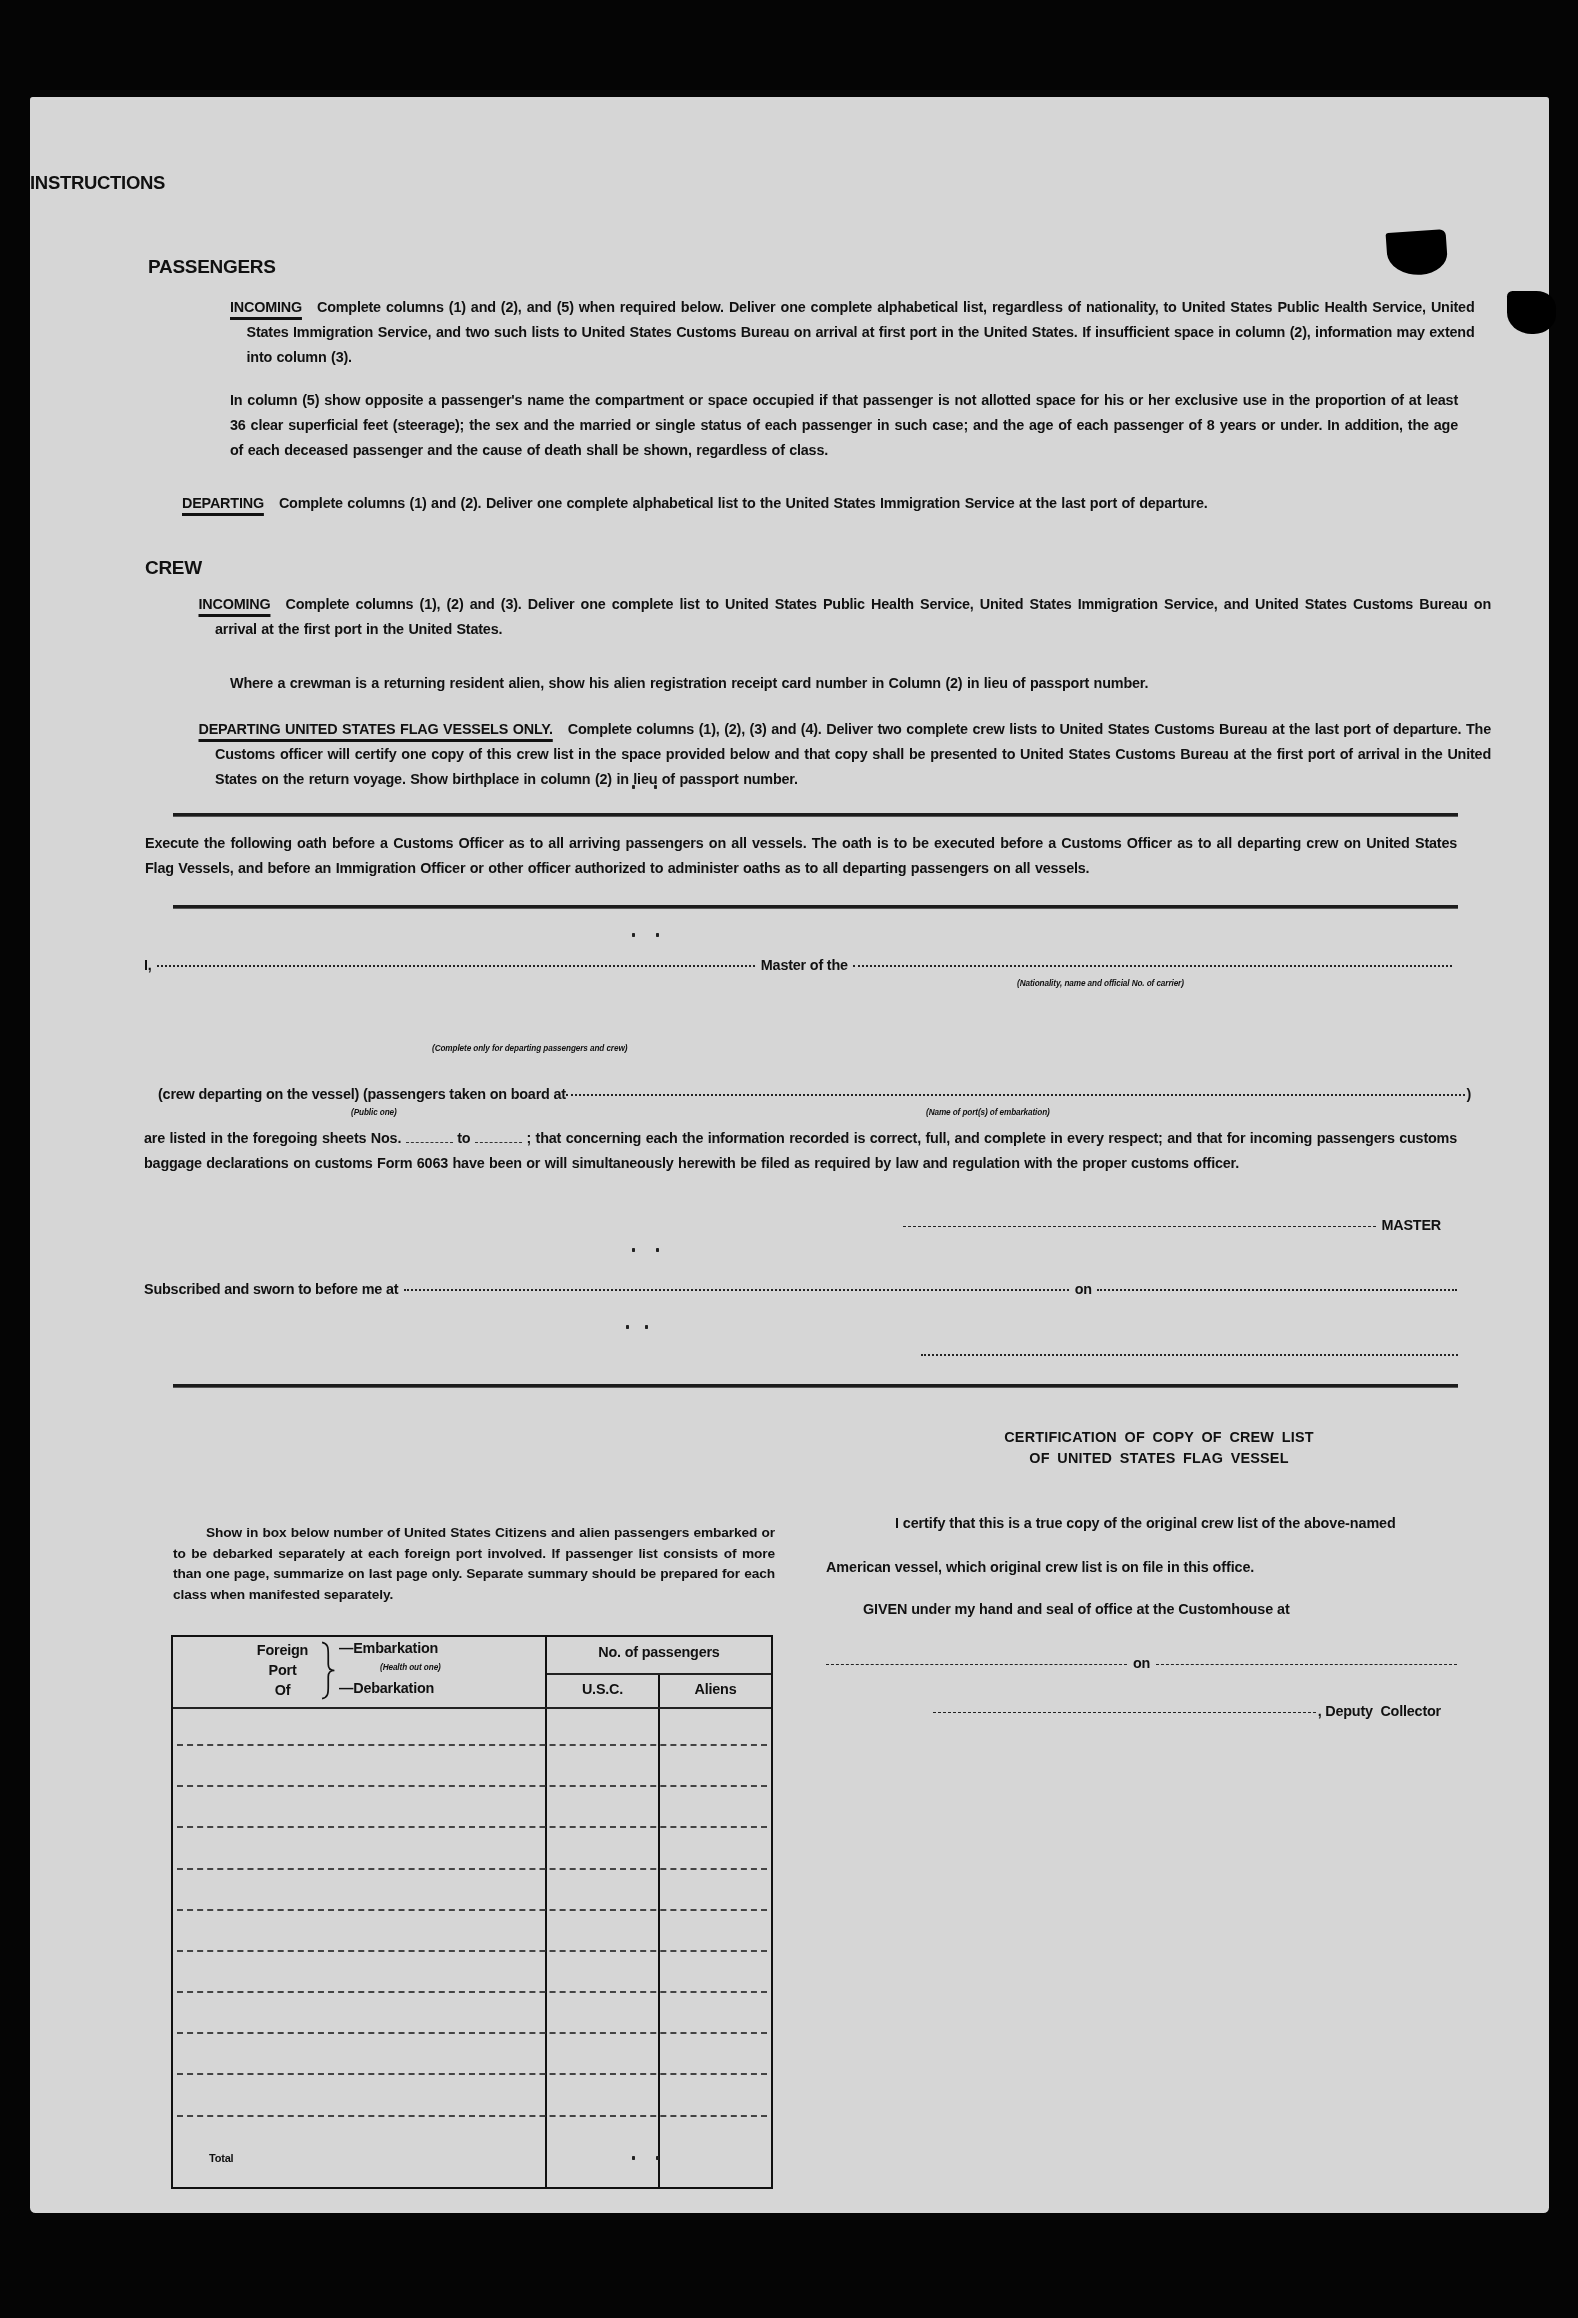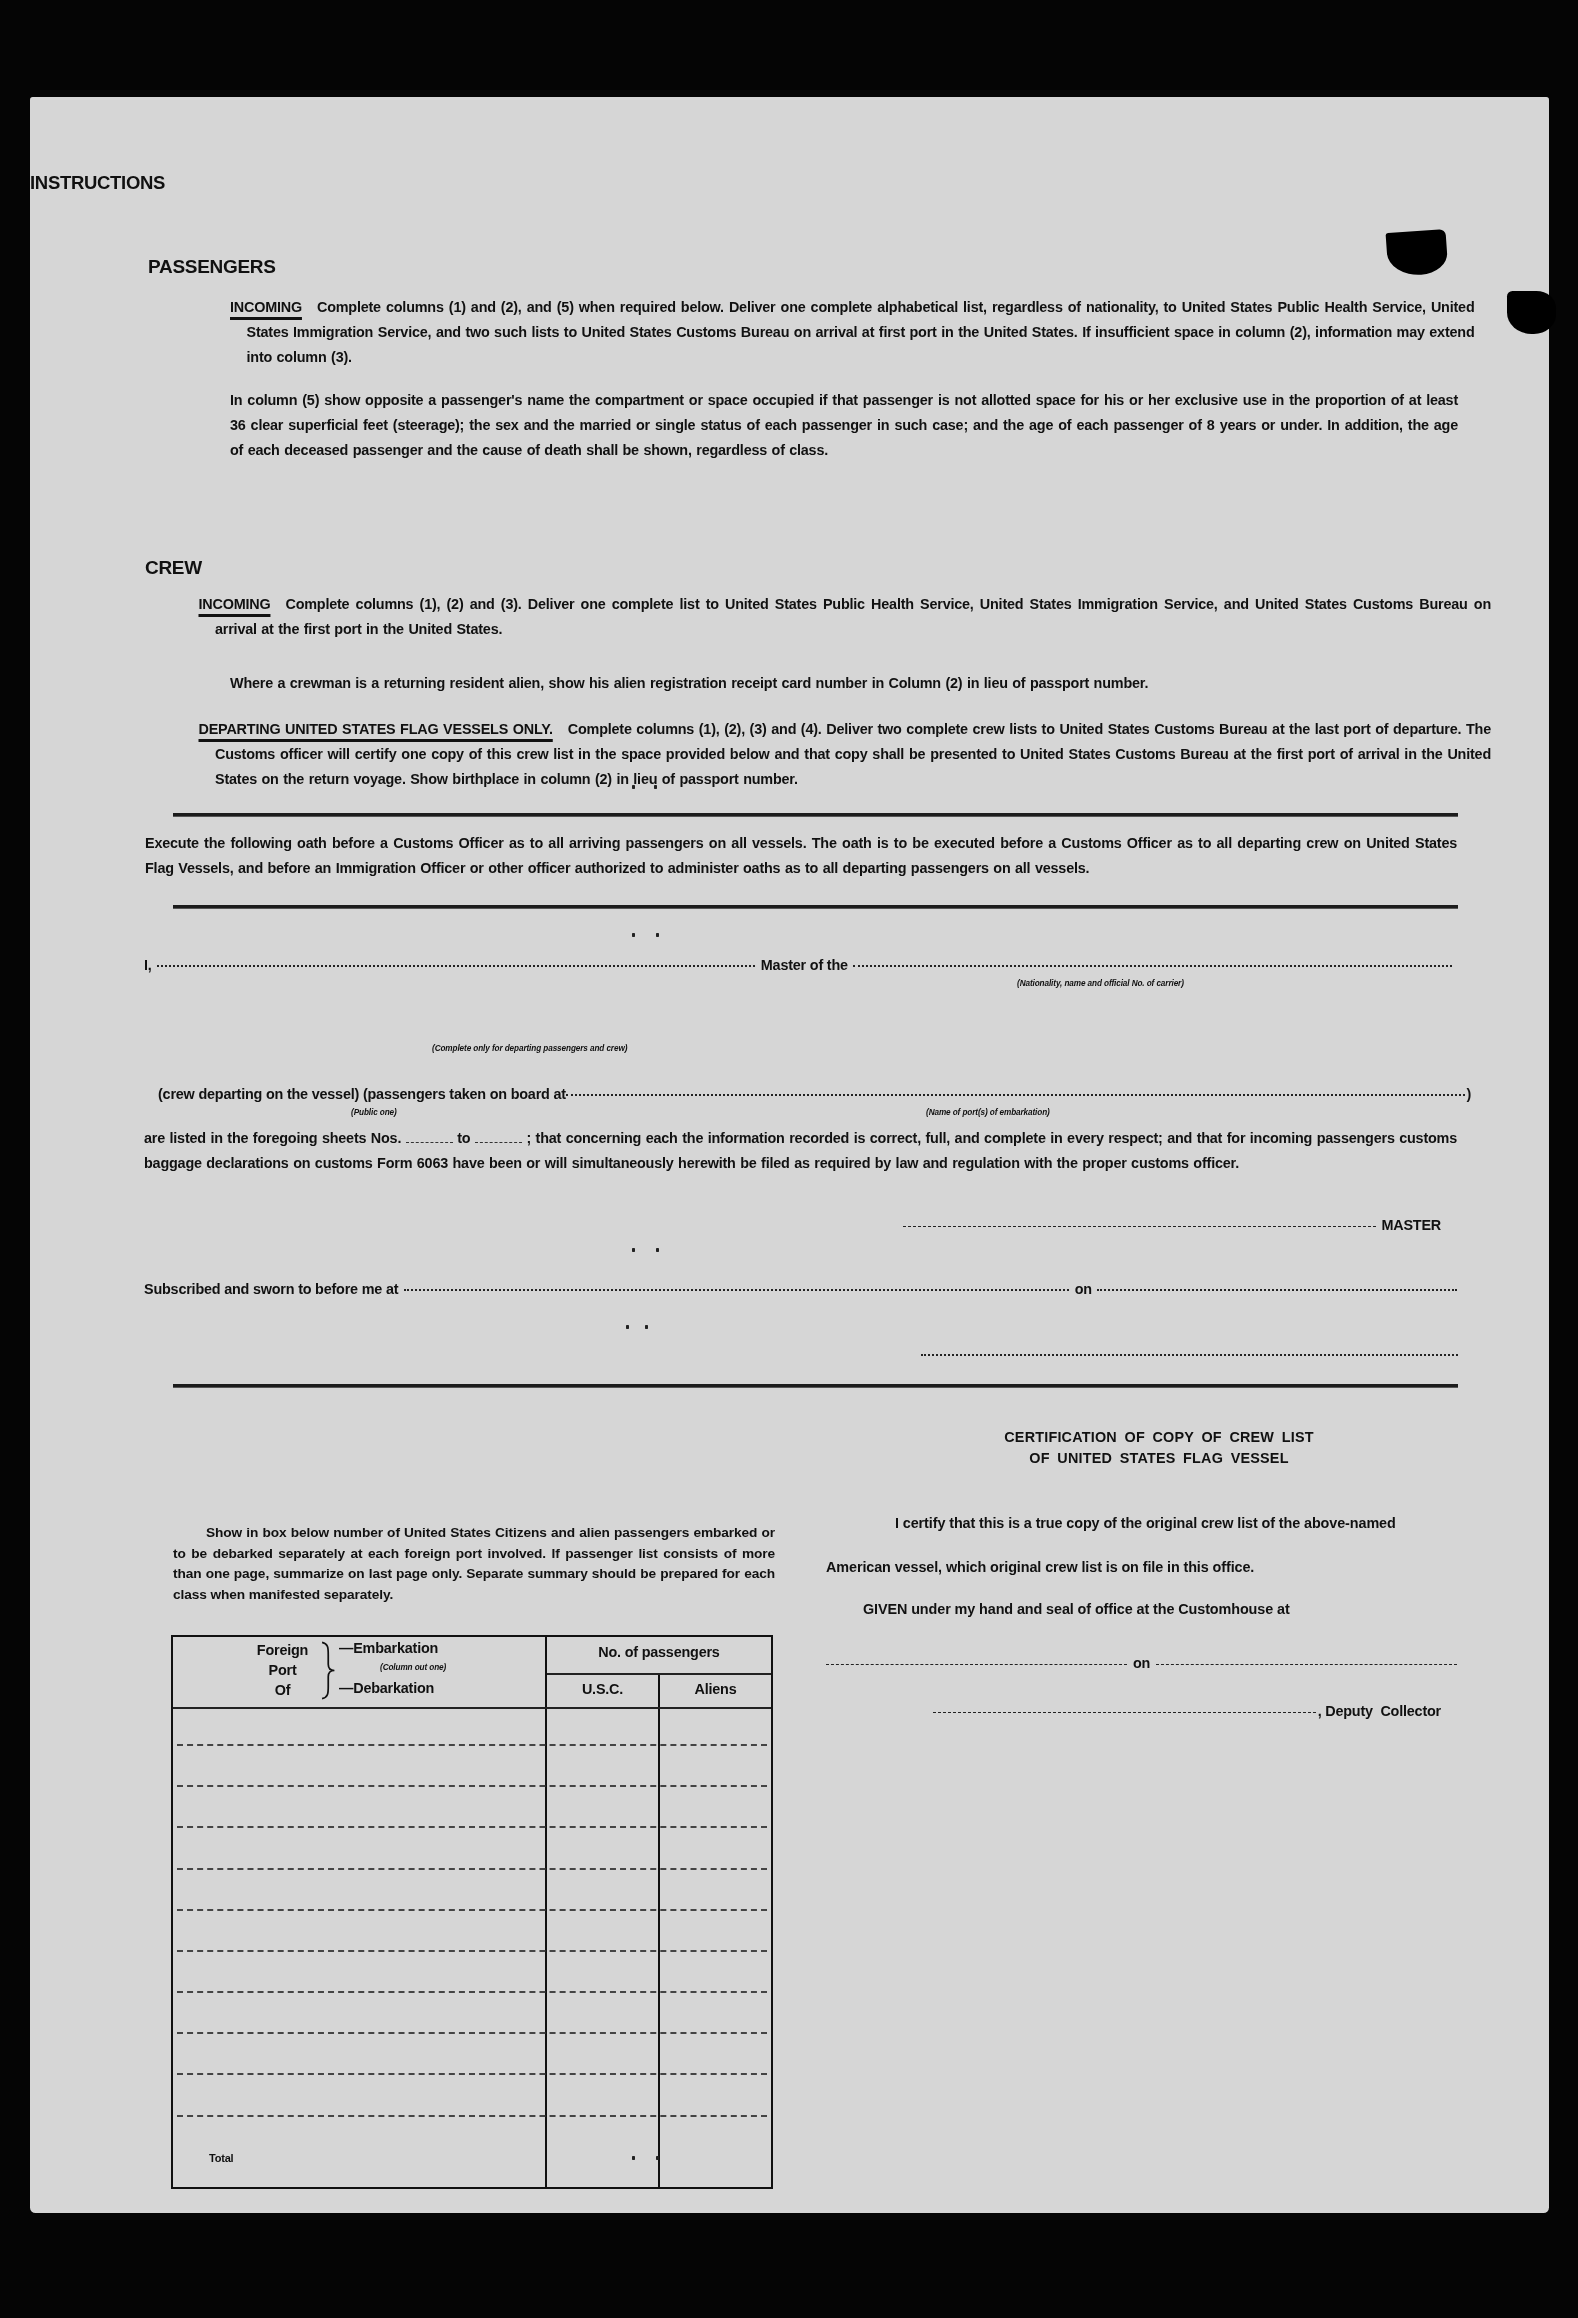--- a/index.html
+++ b/index.html
@@ -55,20 +55,23 @@
   <div class="abs title" style="left:0;right:0;top:75px;text-align:left;">INSTRUCTIONS</div>
 
   <div class="abs section-head" style="left:118px;top:159px;">PASSENGERS</div>
 
   <div class="para body-text hang" style="top:198px;">
     <span class="lead">INCOMING</span><span>Complete columns (1) and (2), and (5) when required below.  Deliver one complete alphabetical list, regardless of nationality, to United States Public Health Service, United States Immigration Service, and two such lists to United States Customs Bureau on arrival at first port in the United States.  If insufficient space in column (2), information may extend into column (3).</span>
   </div>
 
   <div class="para body-text" style="top:291px;">In column (5) show opposite a passenger's name the compartment or space occupied if that passenger is not allotted space for his or her exclusive use in the proportion of at least 36 clear superficial feet (steerage); the sex and the married or single status of each passenger in such case; and the age of each passenger of 8 years or under.  In addition, the age of each deceased passenger and the cause of death shall be shown, regardless of class.</div>
 
+  <div class="para body-text" style="top:394px;left:152px;width:1276px;">
+    <span class="lead">DEPARTING</span><span>Complete columns (1) and (2).  Deliver one complete alphabetical list to the United States Immigration Service at the last port of departure.</span>
+  </div>
 
   <div class="abs section-head" style="left:115px;top:460px;">CREW</div>
 
   <div class="para body-text hang" style="top:495px;left:152px;width:1276px;padding-left:33px;text-indent:-16.5px;">
     <span class="lead">INCOMING</span><span>Complete columns (1), (2) and (3).  Deliver one complete list to United States Public Health Service, United States Immigration Service, and United States Customs Bureau on arrival at the first port in the United States.</span>
   </div>
 
   <div class="para body-text" style="top:574px;">Where a crewman is a returning resident alien, show his alien registration receipt card number in Column (2) in lieu of passport number.</div>
 
   <div class="para body-text" style="top:620px;left:152px;width:1276px;padding-left:33px;text-indent:-16.5px;">
@@ -137,21 +140,21 @@
 
     <div class="abs plain" style="left:82px;top:2.7px;width:55px;text-align:center;line-height:20px;font-size:14.4px;">
       <div>Foreign</div>
       <div>Port</div>
       <div>Of</div>
     </div>
     <svg class="abs" style="left:147px;top:4.1px;" width="16.5" height="59" viewBox="0 0 24 86">
       <path d="M3 2 C12 4 12 10 12 20 L12 34 C12 40 16 43 21 43 C16 43 12 46 12 52 L12 66 C12 76 12 82 3 84" fill="none" stroke="#111" stroke-width="2.5"></path>
     </svg>
     <div class="abs plain" style="left:166px;top:2.7px;font-size:14.4px;">—Embarkation</div>
-    <div class="abs tiny" style="left:199px;top:26px;font-size:8.2px;">(Column out one)</div>
+    <div class="abs tiny" style="left:199px;top:26px;font-size:8.2px;">(Health out one)</div>
     <div class="abs plain" style="left:166px;top:43px;font-size:14.4px;">—Debarkation</div>
 
     <div class="abs plain" style="left:374px;right:0;top:6.9px;text-align:center;font-size:14.4px;">No. of passengers</div>
     <div class="abs plain" style="left:374px;width:111px;top:44px;text-align:center;font-size:14.4px;">U.S.C.</div>
     <div class="abs plain" style="left:487px;right:0;top:44px;text-align:center;font-size:14.4px;">Aliens</div>
 
     <div id="row-lines">
         <div class="row-line" style="top: 107px;"></div>
         <div class="row-line" style="top: 148px;"></div>
         <div class="row-line" style="top: 189px;"></div>

